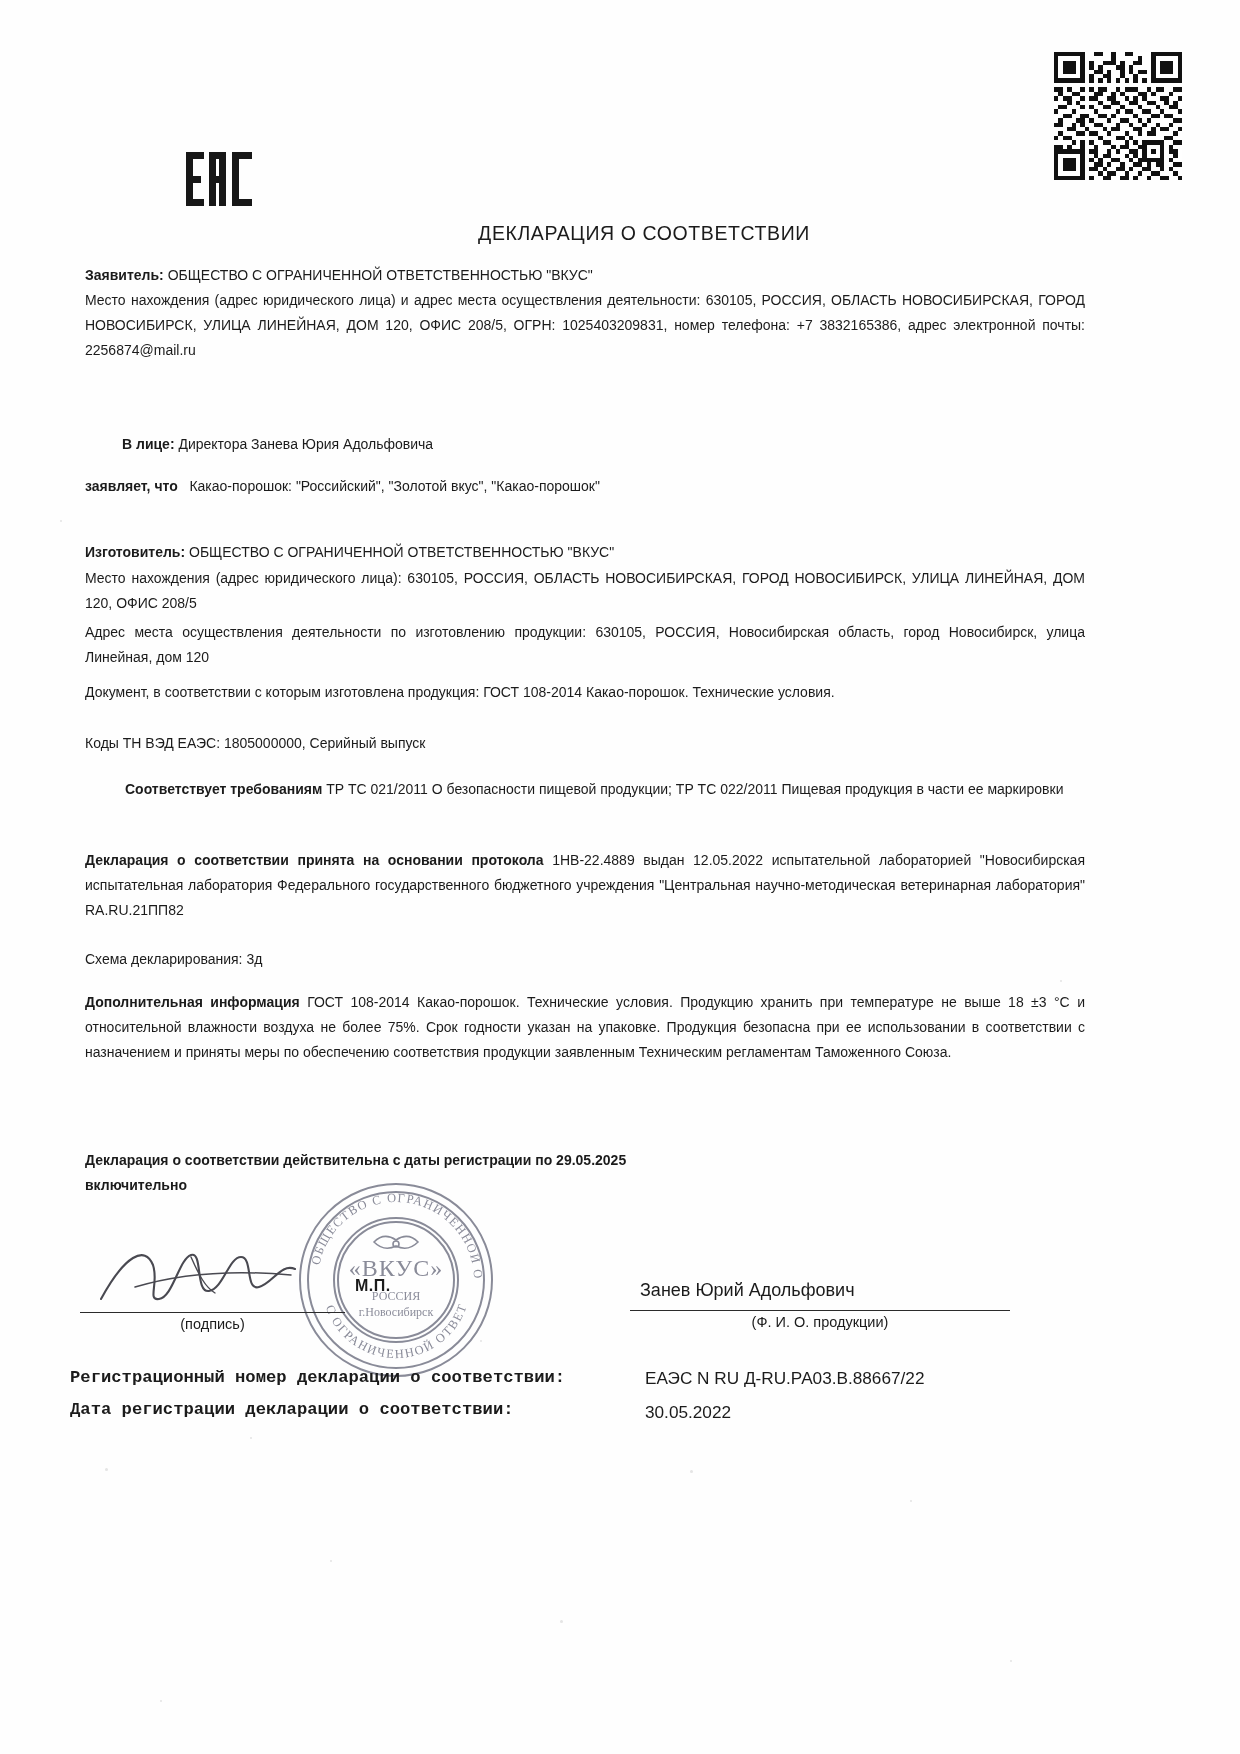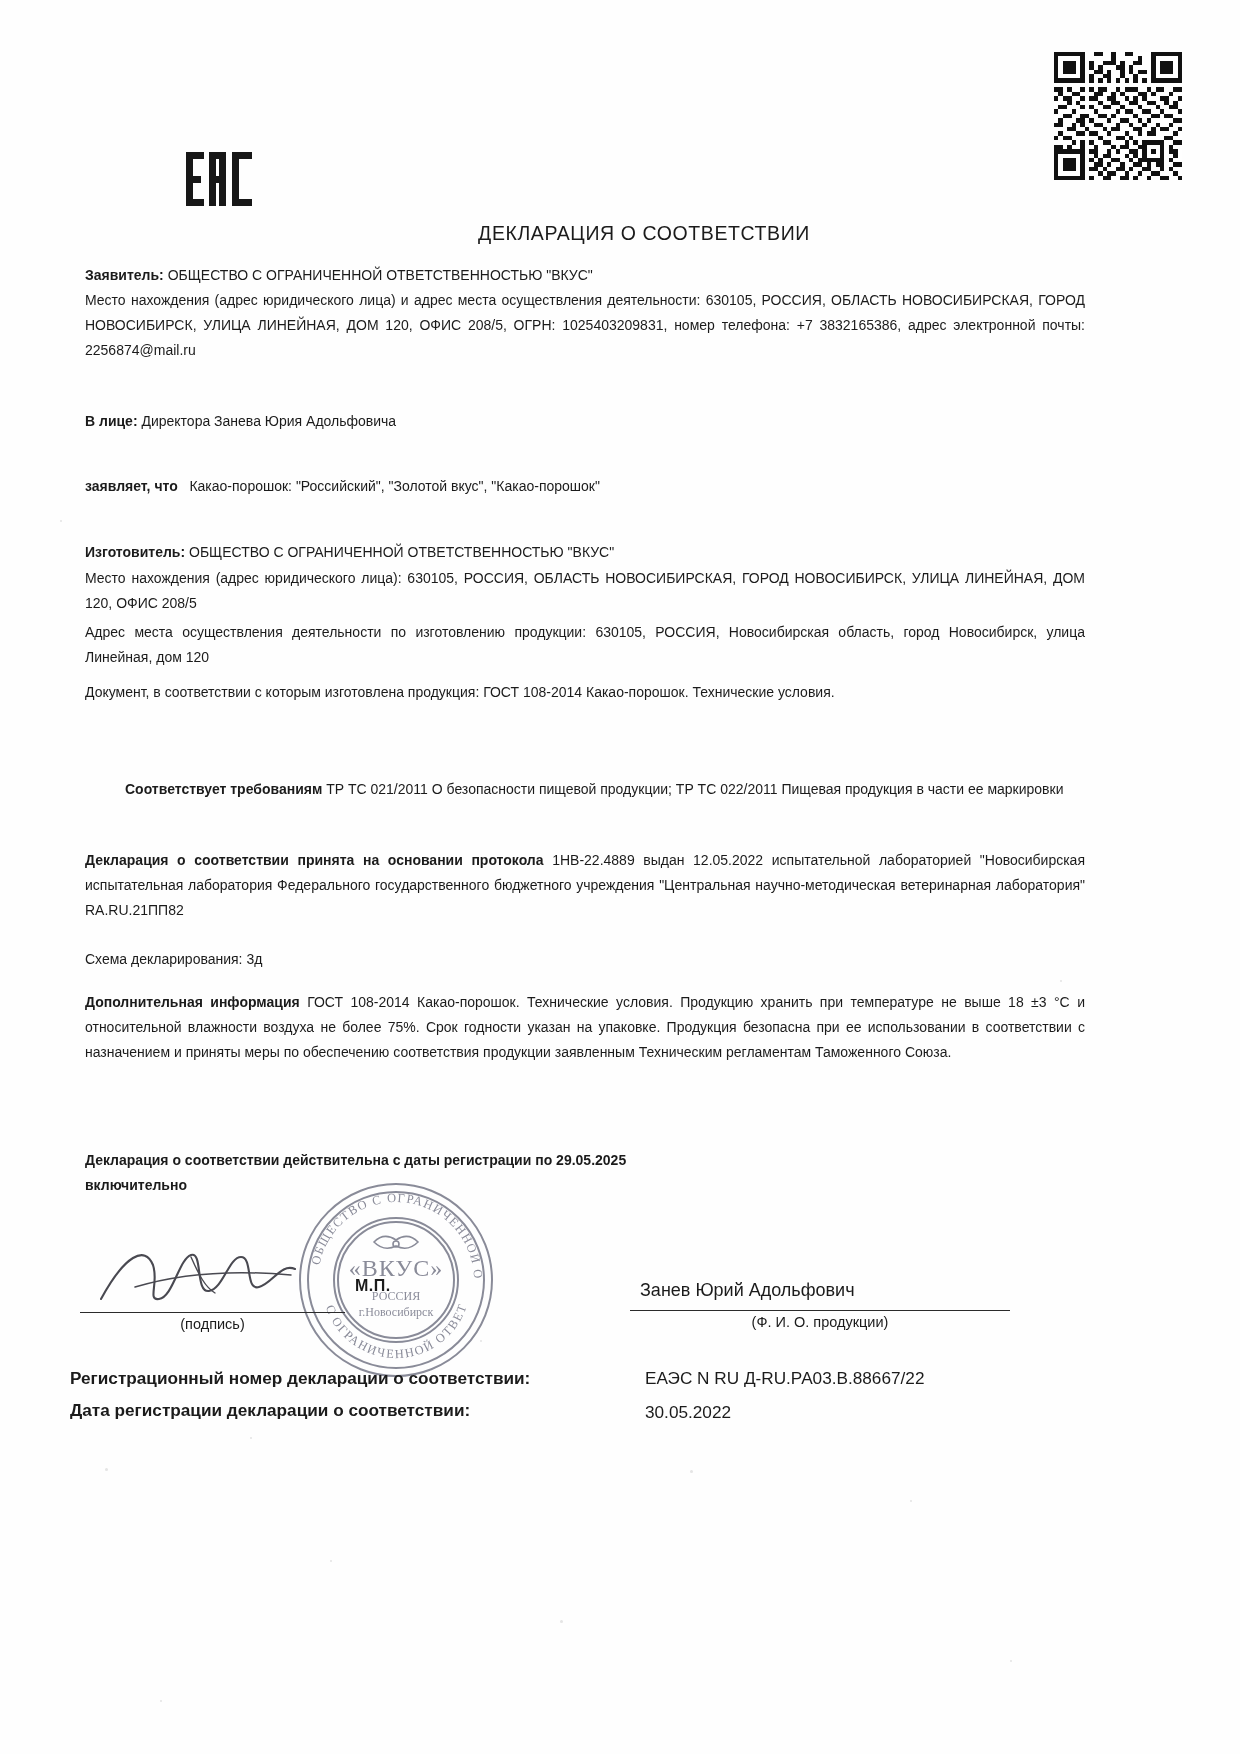--- a/index.html
+++ b/index.html
@@ -107,20 +107,21 @@
     top: 1277px;
     font-size: 16px;
     font-weight: bold;
     letter-spacing: .5px;
   }
   .reg-label {
     position: absolute;
     left: 70px;
     font-size: 17.2px;
     font-weight: bold;
+    font-family: Liberation Mono, monospace;
   }
   .reg-value {
     position: absolute;
     left: 645px;
     font-size: 17.2px;
   }
 </style>
 </head>
 <body>
 
@@ -366,39 +367,40 @@
   </div>
 
   <div class="h-center" id="title-decl">ДЕКЛАРАЦИЯ О СООТВЕТСТВИИ</div>
 
   <div class="block" style="top:263px;">
     <b>Заявитель:</b>
     <span>ОБЩЕСТВО С ОГРАНИЧЕННОЙ ОТВЕТСТВЕННОСТЬЮ "ВКУС"</span>
   </div>
   <div class="block" style="top:288px;">Место нахождения (адрес юридического лица) и адрес места осуществления деятельности: 630105, РОССИЯ, ОБЛАСТЬ НОВОСИБИРСКАЯ, ГОРОД НОВОСИБИРСК, УЛИЦА ЛИНЕЙНАЯ, ДОМ 120, ОФИС 208/5, ОГРН: 1025403209831, номер телефона: +7 3832165386, адрес электронной почты: 2256874@mail.ru</div>
 
-  <div class="block nj" style="top:409px;">
+  <div class="block nj" style="top:432px;margin-left:37px;">
     <b>В лице:</b>
     <span>Директора Занева Юрия Адольфовича</span>
   </div>
 
   <div class="block nj" style="top:474px;">
     <b>заявляет, что</b>
     &nbsp;
     <span>Какао-порошок: "Российский", "Золотой вкус", "Какао-порошок"</span>
   </div>
 
   <div class="block nj" style="top:540px;">
     <b>Изготовитель:</b>
     <span>ОБЩЕСТВО С ОГРАНИЧЕННОЙ ОТВЕТСТВЕННОСТЬЮ "ВКУС"</span>
   </div>
   <div class="block" style="top:566px;">Место нахождения (адрес юридического лица): 630105, РОССИЯ, ОБЛАСТЬ НОВОСИБИРСКАЯ, ГОРОД НОВОСИБИРСК, УЛИЦА ЛИНЕЙНАЯ, ДОМ 120, ОФИС 208/5</div>
   <div class="block" style="top:620px;">Адрес места осуществления деятельности по изготовлению продукции: 630105, РОССИЯ, Новосибирская область, город Новосибирск, улица Линейная, дом 120</div>
 
   <div class="block" style="top:680px;">Документ, в соответствии с которым изготовлена продукция: ГОСТ 108-2014 Какао-порошок. Технические условия.</div>
+  <div class="block nj" style="top:731px;">Коды ТН ВЭД ЕАЭС: 1805000000, Серийный выпуск</div>
 
   <div class="block" style="top:777px;margin-left:40px;">
     <b>Соответствует требованиям</b>
     <span>ТР ТС 021/2011 О безопасности пищевой продукции; ТР ТС 022/2011 Пищевая продукция в части ее маркировки</span>
   </div>
 
   <div class="block" style="top:848px;">
     <b>Декларация о соответствии принята на основании протокола</b>
     <span>1НВ-22.4889 выдан 12.05.2022 испытательной лабораторией "Новосибирская испытательная лаборатория Федерального государственного бюджетного учреждения "Центральная научно-методическая ветеринарная лаборатория" RA.RU.21ПП82</span>
   </div>

